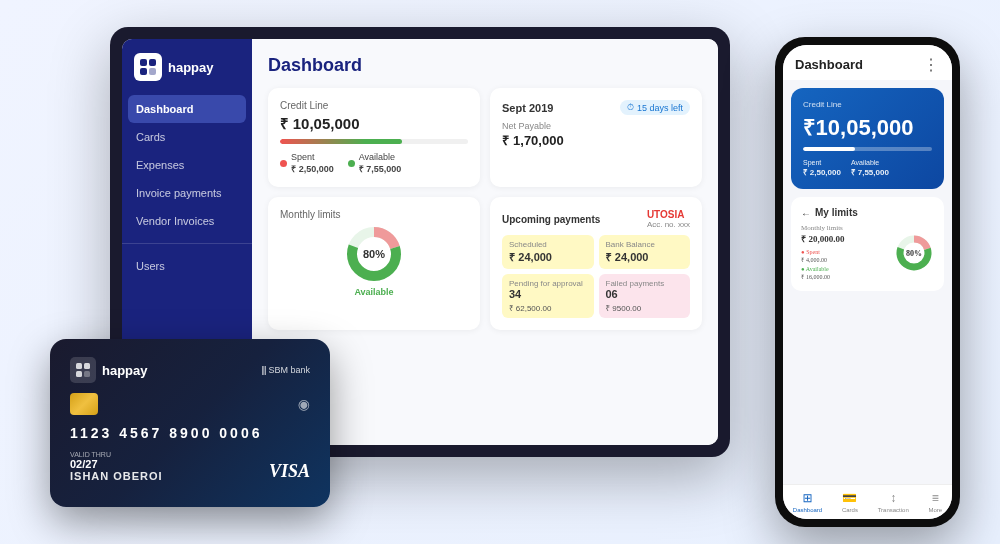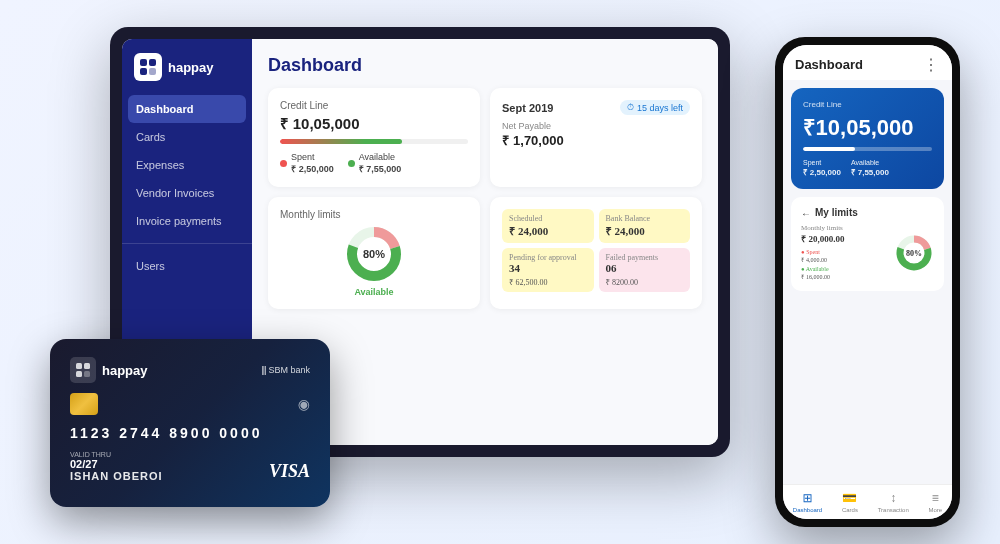--- a/index.html
+++ b/index.html
@@ -228,21 +228,20 @@
       margin-top: 3px;
       font-weight: 600;
     }
     .upcoming-header { display: flex; justify-content: space-between; align-items: center; margin-bottom: 6px; }
     .vendor-name { font-size: 10px; font-weight: 700; color: #e53935; }
     .acc-label { font-size: 8px; color: #888; }
     .payment-grid {
       display: grid;
       grid-template-columns: 1fr 1fr;
       gap: 5px;
-      font-family: Liberation Serif, serif;
     }
     .pay-item {
       background: #fff9c4;
       border-radius: 6px;
       padding: 5px 7px;
     }
     .pay-item.pink { background: #fce4ec; }
     .pay-item-label { font-size: 8px; color: #888; }
     .pay-item-val { font-size: 11px; font-weight: 700; color: #333; }
     .pay-item-total { font-size: 8px; color: #555; margin-top: 2px; }
@@ -441,22 +440,22 @@
               <rect x="1" y="10" width="7" height="7" rx="2" fill="#1a237e"></rect>
               <rect x="10" y="10" width="7" height="7" rx="2" fill="#1a237e" opacity="0.4"></rect>
             </svg>
           </div>
           <span class="logo-text">happay</span>
         </div>
 
         <div class="nav-item active">Dashboard</div>
         <div class="nav-item">Cards</div>
         <div class="nav-item">Expenses</div>
+        <div class="nav-item">Invoice payments</div>
         <div class="nav-item">Vendor Invoices</div>
-        <div class="nav-item">Invoice payments</div>
         <div class="nav-divider"></div>
         <div class="nav-item">Users</div>
       </div>
 
       <div class="main-content">
         <div class="page-title">Dashboard</div>
 
         <div class="dashboard-grid">
 
           <div class="card credit-line-card">
@@ -504,38 +503,45 @@
                   <circle cx="30" cy="30" r="22" fill="none" stroke="#ef9a9a" stroke-width="10" stroke-dasharray="27.6 110.9" stroke-dashoffset="0" transform="rotate(-90 30 30)"></circle>
                   <circle cx="30" cy="30" r="22" fill="none" stroke="#4caf50" stroke-width="10" stroke-dasharray="83.3 55.2" stroke-dashoffset="-27.6" transform="rotate(-90 30 30)"></circle>
                 </svg>
                 <div class="donut-label">80%</div>
               </div>
               <div class="available-text">Available</div>
             </div>
           </div>
 
           <div class="card">
+            <div class="upcoming-header">
+              <span class="card-title" style="font-size:10px;font-weight:600;color:#333;">Upcoming payments</span>
+              <div>
+                <div class="vendor-name">UTOSIA</div>
+                <div class="acc-label">Acc. no. xxx</div>
+              </div>
+            </div>
             <div class="payment-grid">
               <div class="pay-item">
                 <div class="pay-item-label">Scheduled</div>
                 <div class="pay-item-val">₹ 24,000</div>
               </div>
               <div class="pay-item">
                 <div class="pay-item-label">Bank Balance</div>
                 <div class="pay-item-val">₹ 24,000</div>
               </div>
               <div class="pay-item">
                 <div class="pay-item-label">Pending for approval</div>
                 <div class="pay-item-val">34</div>
                 <div class="pay-item-total">₹ 62,500.00</div>
               </div>
               <div class="pay-item pink">
                 <div class="pay-item-label">Failed payments</div>
                 <div class="pay-item-val">06</div>
-                <div class="pay-item-total">₹ 8200.00</div>
+                <div class="pay-item-total">₹ 9500.00</div>
               </div>
             </div>
           </div>
 
         </div>
       </div>
 
     </div>
   </div>
 
@@ -554,21 +560,21 @@
       </div>
       <div class="cc-bank">
         <span style="letter-spacing:-1px;">|||</span>
         <span>SBM bank</span>
       </div>
     </div>
     <div class="cc-chip-row">
       <div class="cc-chip"></div>
       <div class="cc-nfc">◉</div>
     </div>
-    <div class="cc-number">1123  2744 8900  0000</div>
+    <div class="cc-number">1123  4567 8900  0006</div>
     <div class="cc-bottom">
       <div>
         <div class="cc-valid">VALID THRU</div>
         <div class="cc-expiry">02/27</div>
         <div class="cc-name">ISHAN OBEROI</div>
       </div>
       <div class="cc-visa">VISA</div>
     </div>
   </div>
 

